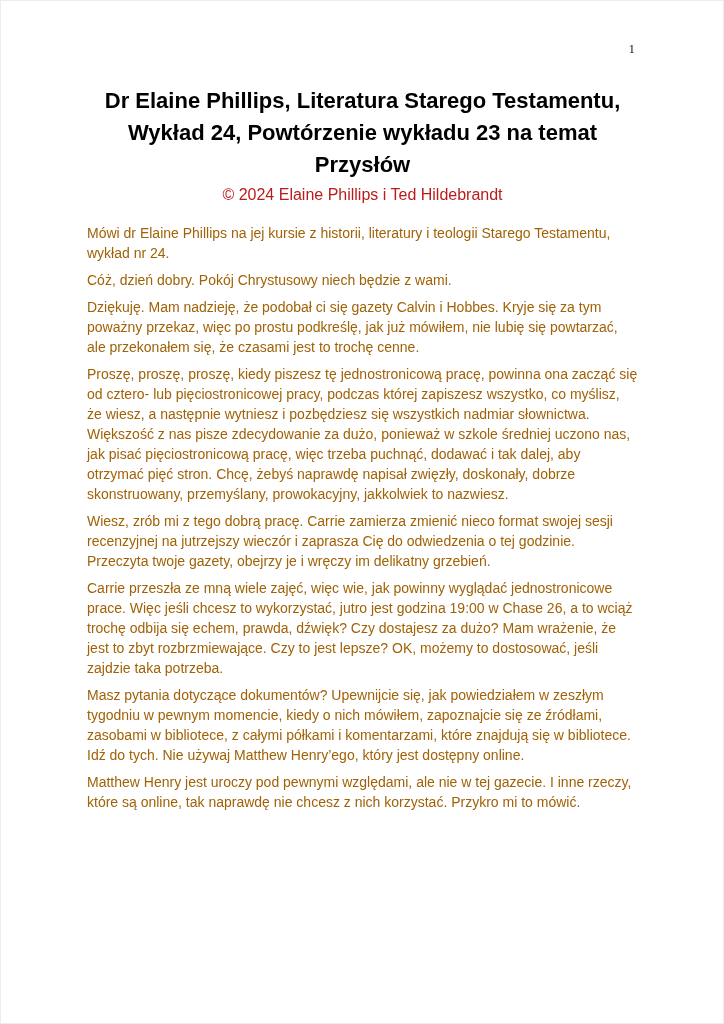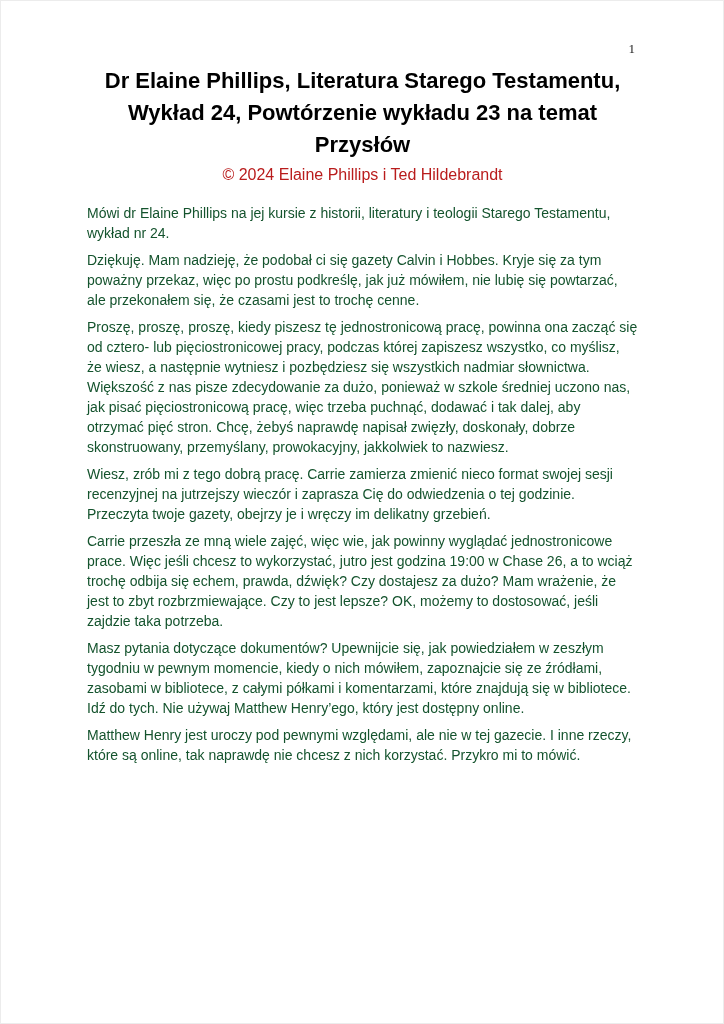--- a/index.html
+++ b/index.html
@@ -21,21 +21,21 @@
   }
   .page-number {
     position: absolute;
     top: 40px;
     right: 88px;
     font-family: "Liberation Serif", serif;
     font-size: 13px;
     color: #222222;
   }
   .content {
-    padding: 64px 85px 0 86px;
+    padding: 84px 85px 0 86px;
   }
   .doc-title {
     margin: 0 -40px;
     font-family: "Liberation Sans", sans-serif;
     font-weight: bold;
     font-size: 22px;
     line-height: 32px;
     text-align: center;
     white-space: pre-line;
     color: #000000;
@@ -49,21 +49,21 @@
     color: #b91c1c;
   }
   .body-text {
     margin-top: 18px;
   }
   .body-text p {
     margin: 7px 0 0 0;
     font-size: 14px;
     line-height: 20px;
     text-align: left;
-    color: #14532d;
+    color: #a16207;
   }
   .body-text p:first-child {
     margin-top: 0;
   }
 </style>
 </head>
 <body>
 
 <div class="page">
 
@@ -72,20 +72,21 @@
   <div class="content">
 
     <h1 class="doc-title">Dr Elaine Phillips, Literatura Starego Testamentu,
 Wykład 24, Powtórzenie wykładu 23 na temat
 Przysłów</h1>
 
     <div class="copyright">© 2024 Elaine Phillips i Ted Hildebrandt</div>
 
     <div class="body-text">
       <p>Mówi dr Elaine Phillips na jej kursie z historii, literatury i teologii Starego Testamentu, wykład nr 24.</p>
+      <p>Cóż, dzień dobry. Pokój Chrystusowy niech będzie z wami.</p>
       <p>Dziękuję. Mam nadzieję, że podobał ci się gazety Calvin i Hobbes. Kryje się za tym poważny przekaz, więc po prostu podkreślę, jak już mówiłem, nie lubię się powtarzać, ale przekonałem się, że czasami jest to trochę cenne.</p>
       <p>Proszę, proszę, proszę, kiedy piszesz tę jednostronicową pracę, powinna ona zacząć się od cztero- lub pięciostronicowej pracy, podczas której zapiszesz wszystko, co myślisz, że wiesz, a następnie wytniesz i pozbędziesz się wszystkich nadmiar słownictwa. Większość z nas pisze zdecydowanie za dużo, ponieważ w szkole średniej uczono nas, jak pisać pięciostronicową pracę, więc trzeba puchnąć, dodawać i tak dalej, aby otrzymać pięć stron. Chcę, żebyś naprawdę napisał zwięzły, doskonały, dobrze skonstruowany, przemyślany, prowokacyjny, jakkolwiek to nazwiesz.</p>
       <p>Wiesz, zrób mi z tego dobrą pracę. Carrie zamierza zmienić nieco format swojej sesji recenzyjnej na jutrzejszy wieczór i zaprasza Cię do odwiedzenia o tej godzinie. Przeczyta twoje gazety, obejrzy je i wręczy im delikatny grzebień.</p>
       <p>Carrie przeszła ze mną wiele zajęć, więc wie, jak powinny wyglądać jednostronicowe prace. Więc jeśli chcesz to wykorzystać, jutro jest godzina 19:00 w Chase 26, a to wciąż trochę odbija się echem, prawda, dźwięk? Czy dostajesz za dużo? Mam wrażenie, że jest to zbyt rozbrzmiewające. Czy to jest lepsze? OK, możemy to dostosować, jeśli zajdzie taka potrzeba.</p>
       <p>Masz pytania dotyczące dokumentów? Upewnijcie się, jak powiedziałem w zeszłym tygodniu w pewnym momencie, kiedy o nich mówiłem, zapoznajcie się ze źródłami, zasobami w bibliotece, z całymi półkami i komentarzami, które znajdują się w bibliotece. Idź do tych. Nie używaj Matthew Henry’ego, który jest dostępny online.</p>
       <p>Matthew Henry jest uroczy pod pewnymi względami, ale nie w tej gazecie. I inne rzeczy, które są online, tak naprawdę nie chcesz z nich korzystać. Przykro mi to mówić.</p>
     </div>
 
   </div>
 

